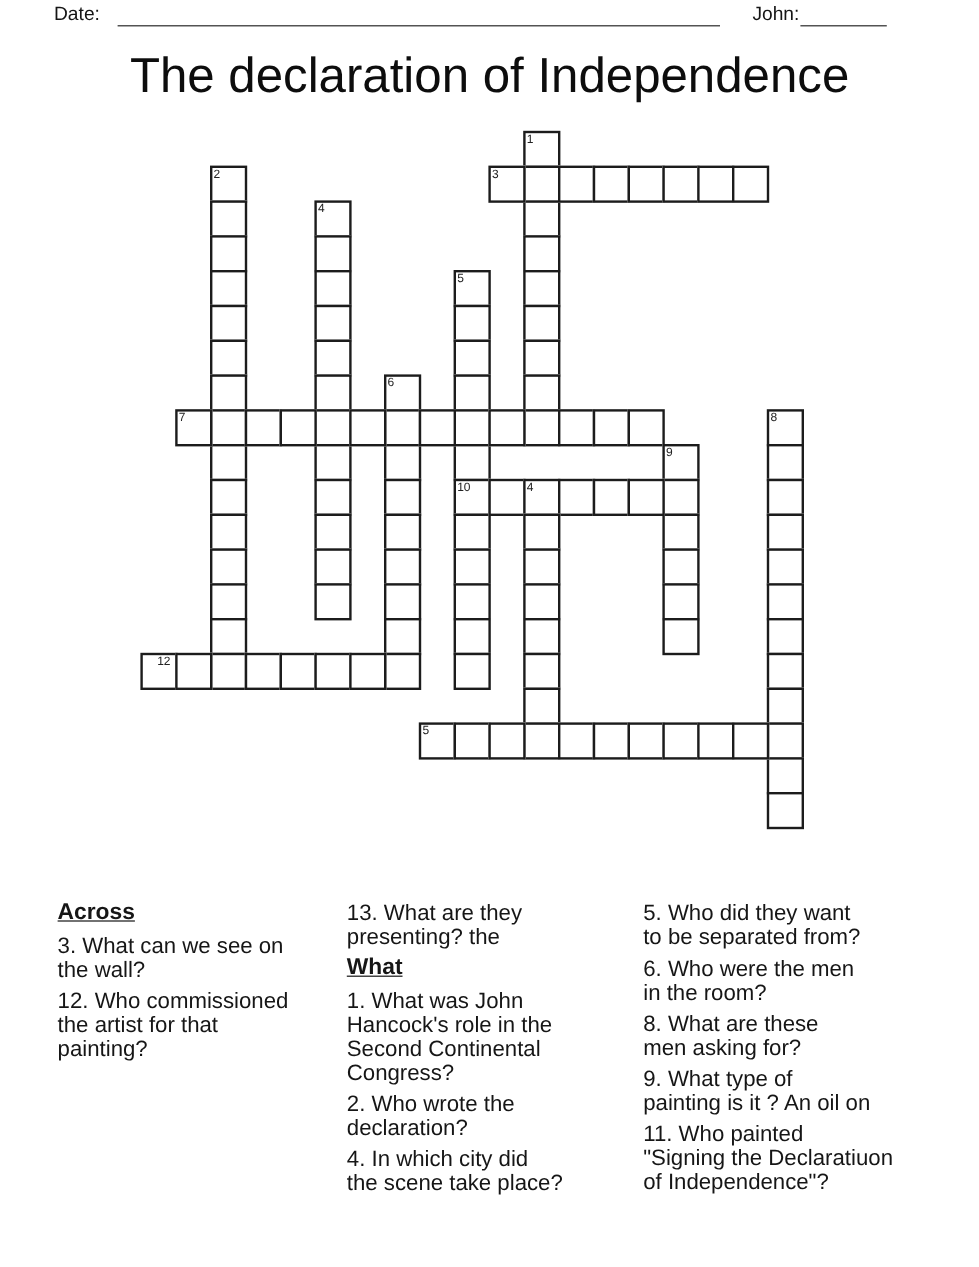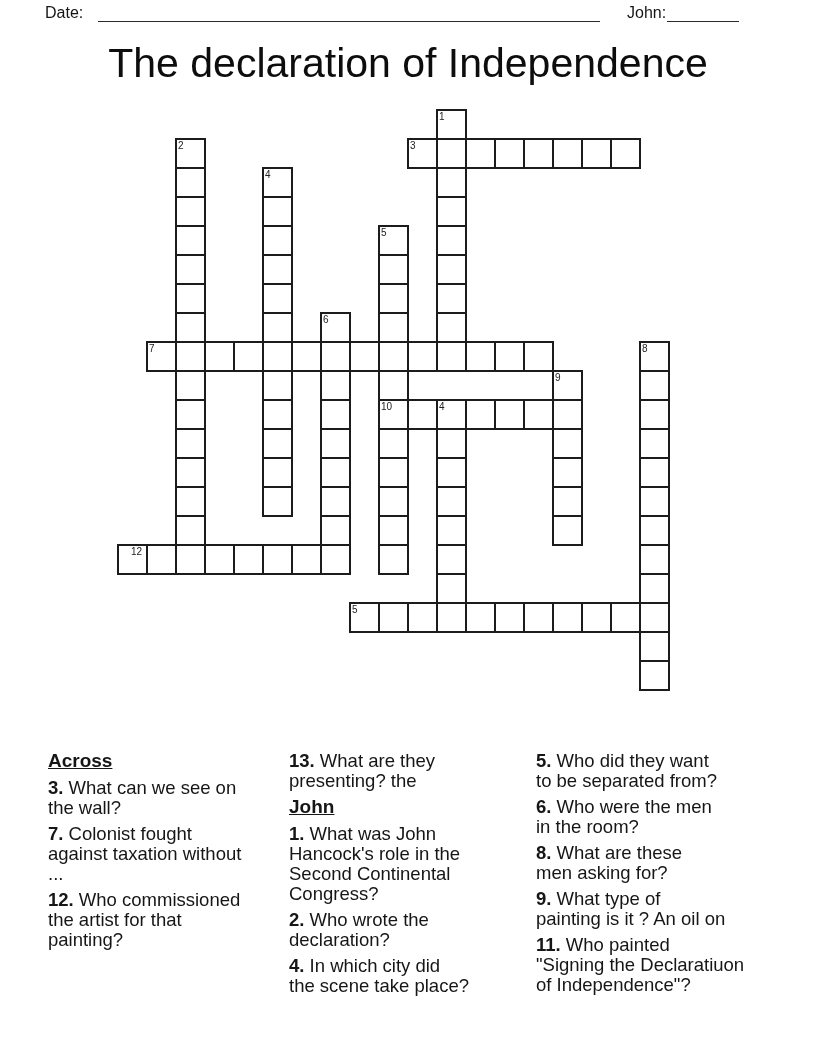--- a/index.html
+++ b/index.html
@@ -30,21 +30,21 @@
     font-family:"Liberation Sans","DejaVu Sans",sans-serif;z-index:3;
   }
   
   .clues{position:absolute;top:700px;left:0;width:816px;font-size:18.5px;line-height:20px;color:#161616;}
   .clue-col{position:absolute;top:7px;margin-top:44px;}
   .clue-col-1{left:48px;width:238px;}
   .clue-col-2{left:289px;width:212px;}
   .clue-col-3{left:536px;width:242px;}
   .clue-header{font-weight:700;text-decoration:underline;font-size:19px;margin:0 0 7px 0;}
   .clue{margin:0 0 6px 0;white-space:pre-line;}
-  .clue b{font-weight:700;text-align:center;}
+  .clue b{font-weight:400;text-align:center;}
 </style>
 </head>
 <body>
 
 <div class="hdr">
   <span class="hdr-name-label">Date:</span>
   <span class="hdr-name-line"></span>
   <span class="hdr-date-label">John:</span>
   <span class="hdr-date-line"></span>
 </div>
@@ -183,31 +183,28 @@
     <div class="cellnum" style="left: 321px; top: 292px;">4</div>
     <div class="cellnum" style="left: 2px; top: 437px; padding-left: 11px;">12</div>
     <div class="cellnum" style="left: 234px; top: 495px;">5</div>
   </div>
 
 <div class="clues" id="clues">
   <div class="clue-col clue-col-1" id="clue-col-0">
       <div class="clue-header">Across</div>
       <p class="clue"><b>3. </b>What can we see on
 the wall?</p>
-      <p class="clue"><b>7. </b>Colonist fought
-against taxation without
-...</p>
       <p class="clue"><b>12. </b>Who commissioned
 the artist for that
 painting?</p>
     </div>
   <div class="clue-col clue-col-2" id="clue-col-1">
       <p class="clue"><b>13. </b>What are they
 presenting? the</p>
-      <div class="clue-header">John</div>
+      <div class="clue-header">What</div>
       <p class="clue"><b>1. </b>What was John
 Hancock's role in the
 Second Continental
 Congress?</p>
       <p class="clue"><b>2. </b>Who wrote the
 declaration?</p>
       <p class="clue"><b>4. </b>In which city did
 the scene take place?</p>
     </div>
   <div class="clue-col clue-col-3" id="clue-col-2">

